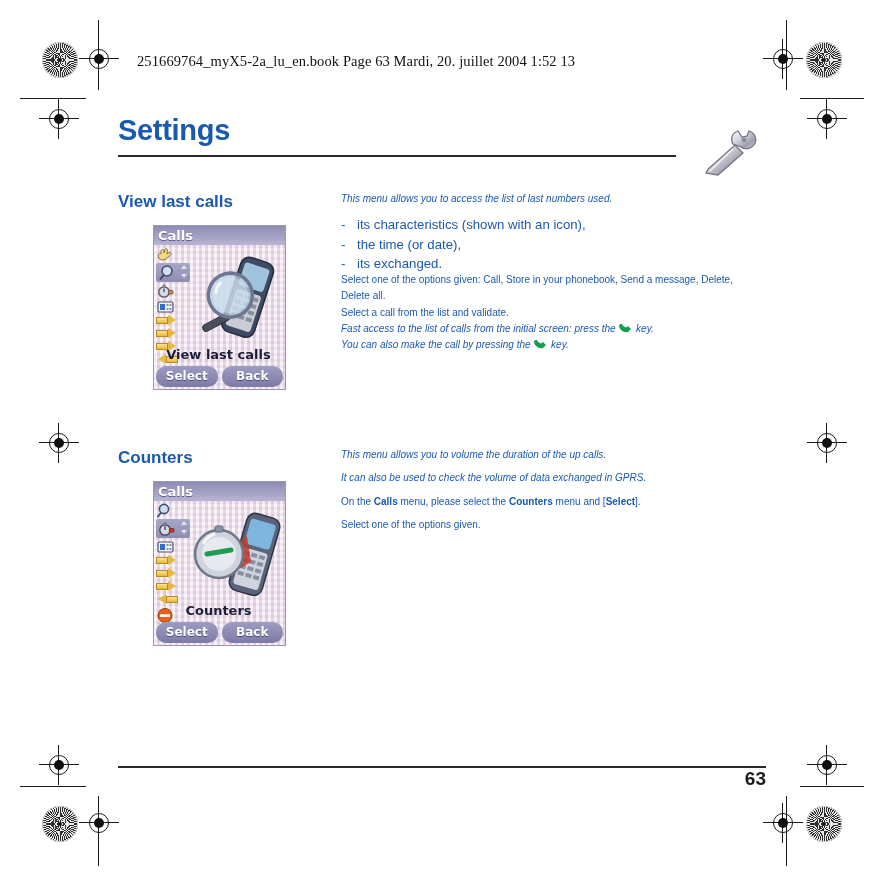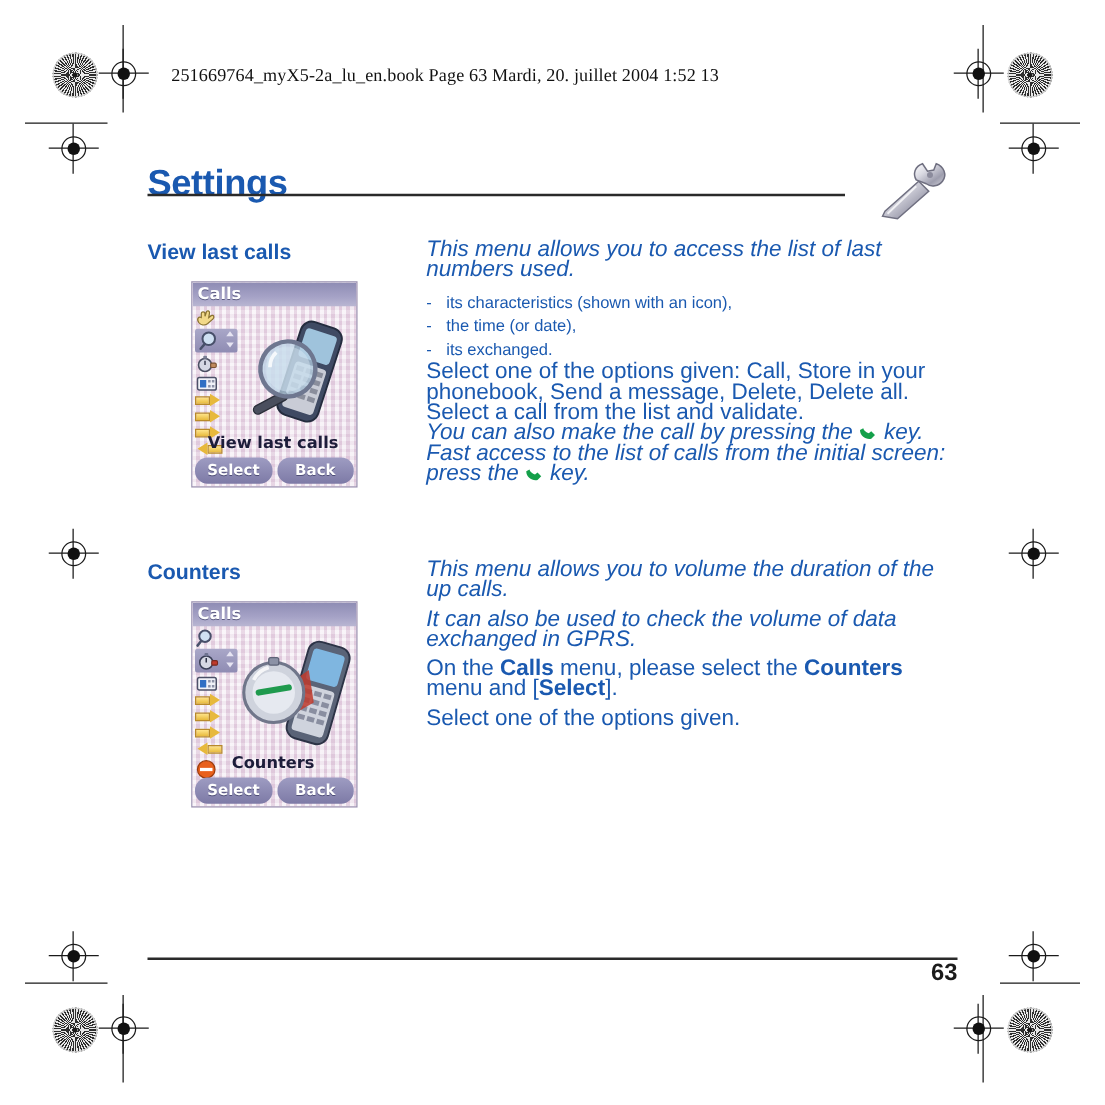--- a/index.html
+++ b/index.html
@@ -44,42 +44,42 @@
   .runhead{
     position:absolute;left:137px;top:53px;
     font-family:"Liberation Serif",serif;
     font-size:14.5px;color:#111;white-space:nowrap;letter-spacing:.1px;
   }
 
   
   .page{position:absolute;left:0;top:0;width:884px;height:884px;}
 
   .page-title{
-    position:absolute;left:118px;top:131px;
+    position:absolute;left:118px;top:114px;
     font-size:29px;font-weight:bold;color:#1a59b0;letter-spacing:-.3px;
   }
   .title-rule{
     position:absolute;left:118px;top:155px;width:558px;height:2px;background:#2a2a2a;
   }
 
   .wrench{position:absolute;left:700px;top:128px;width:62px;height:50px;}
 
   
   .sec-head{
     position:absolute;font-size:17px;font-weight:bold;color:#1a59b0;white-space:nowrap;
   }
   #sec-head-0{left:118px;top:192px;}
   #sec-head-1{left:118px;top:448px;}
 
   
   .bodycol{position:absolute;left:341px;width:420px;color:#1a59b0;}
   #body-0{top:191px;}
   #body-1{top:447px;}
 
-  .bodycol p{margin:0;font-size:18px;line-height:16.3px;}
+  .bodycol p{margin:0;font-size:10px;line-height:16.3px;}
   .bodycol p.just{text-align:justify;}
   .it{font-style:italic;}
   .bd{font-weight:bold;}
   .gap{height:7px;}
   .gap-sm{height:3px;}
 
   .dashitem{display:flex;font-size:13.2px;line-height:16.3px;margin:0;}
   .dashitem .dash{width:16px;flex:0 0 16px;}
 
   .phonekey{
@@ -285,24 +285,24 @@
         <span class="dash">-</span>
         <span>the time (or date),</span>
       </div>
     <div class="gap-sm"></div>
     <div class="dashitem">
         <span class="dash">-</span>
         <span>its exchanged.</span>
       </div>
     <p>Select one of the options given: Call, Store in your phonebook, Send a message, Delete, Delete all.</p>
     <p>Select a call from the list and validate.</p>
-    <p class="it"><span>You can also make the call by pressing the </span><span class="phonekey"><svg viewBox="0 0 15 11" width="15" height="11">
+    <p class="it"><span>Fast access to the list of calls from the initial screen: press the </span><span class="phonekey"><svg viewBox="0 0 15 11" width="15" height="11">
             <path d="M1 3 C1 8 6 11 10 10 L13 7 L10 4 L8 5.5 C6 5 4 3.5 3.6 1.6 Z" fill="#14a04a"></path>
           </svg></span><span> key.</span></p>
-    <p class="it"><span>Fast access to the list of calls from the initial screen: press the </span><span class="phonekey"><svg viewBox="0 0 15 11" width="15" height="11">
+    <p class="it"><span>You can also make the call by pressing the </span><span class="phonekey"><svg viewBox="0 0 15 11" width="15" height="11">
             <path d="M1 3 C1 8 6 11 10 10 L13 7 L10 4 L8 5.5 C6 5 4 3.5 3.6 1.6 Z" fill="#14a04a"></path>
           </svg></span><span> key.</span></p>
   </div>
 
   <div class="phone" id="phone-0">
     <div class="ph-bg"></div>
     <div class="ph-title">Calls</div>
 
     <svg class="ph-art" viewBox="0 0 94 100">
       <g transform="rotate(18 58 46)">

